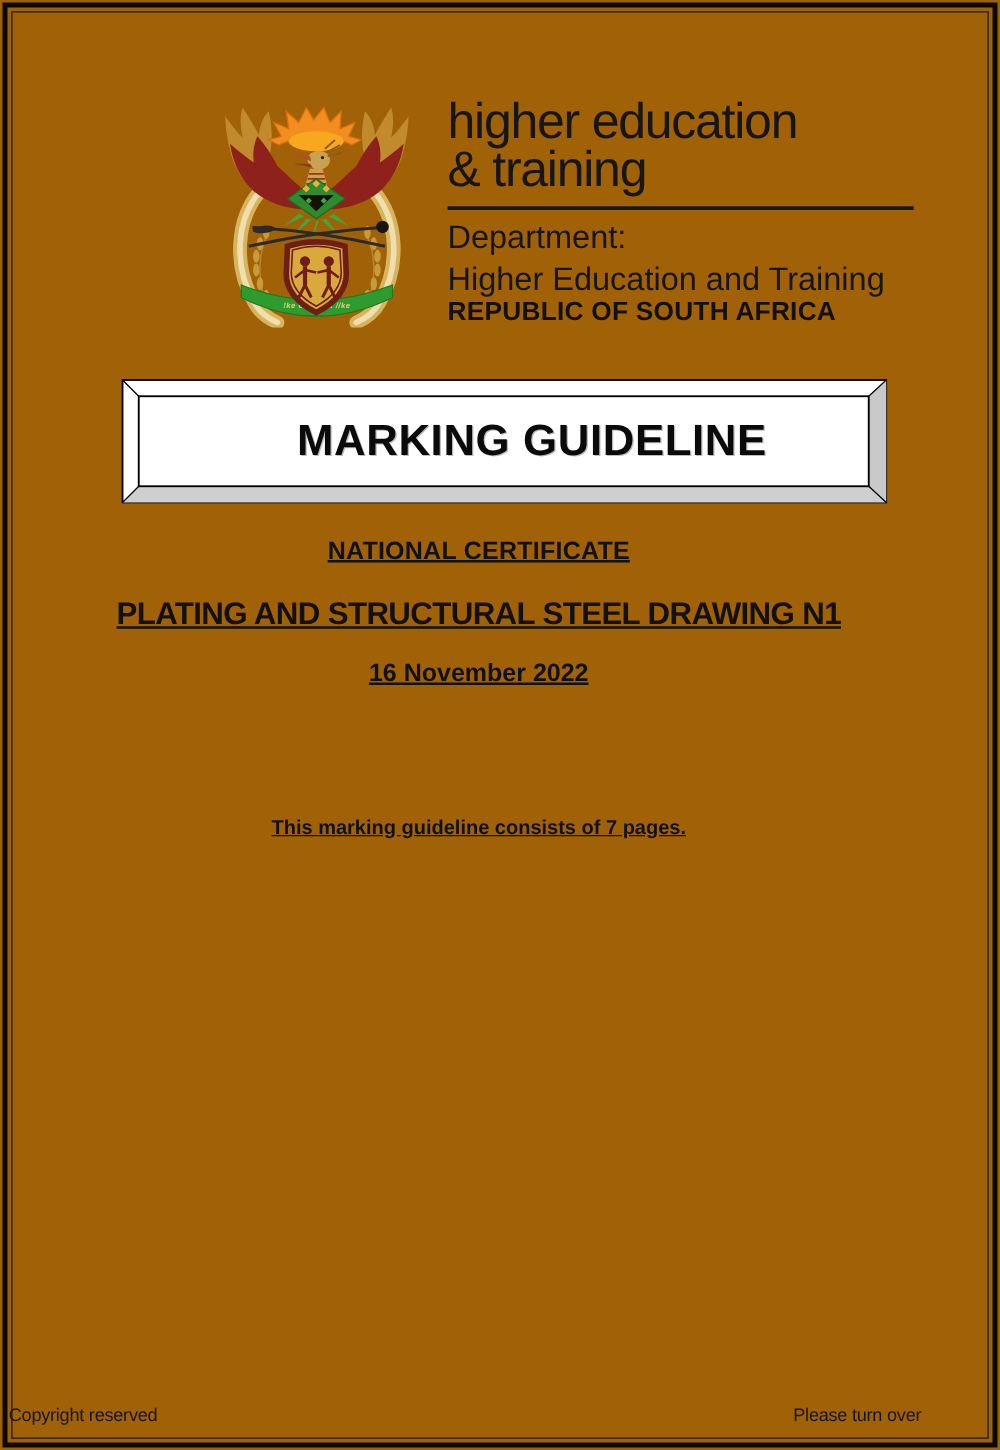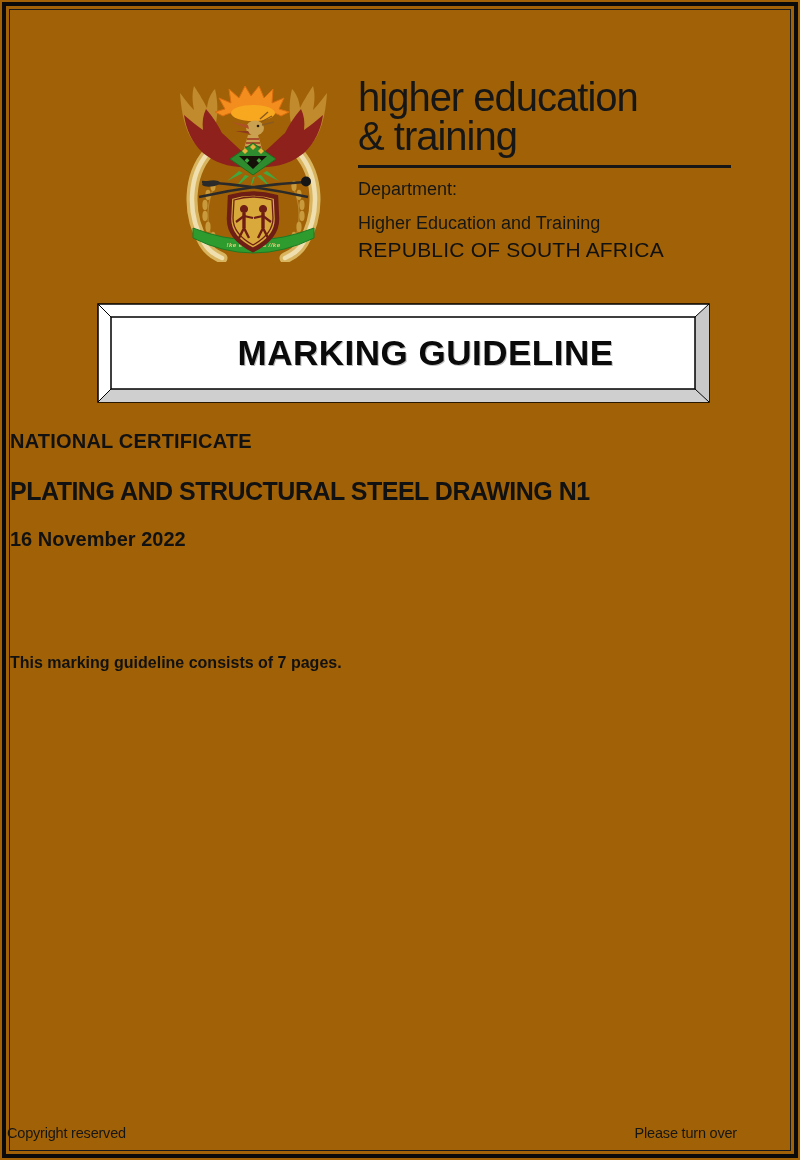--- a/index.html
+++ b/index.html
@@ -8,33 +8,33 @@
   .outer-border{position:absolute;left:2px;top:2px;right:2px;bottom:2px;
         border:4px solid #0a0a0a;pointer-events:none;}
   .inner-border{position:absolute;left:9px;top:9px;right:9px;bottom:9px;
         border:1.5px solid #1a1a1a;pointer-events:none;}
 
   
   .emblem{position:absolute;left:175px;top:85px;width:157px;height:177px;}
   .wordmark{position:absolute;left:358px;top:78px;width:380px;}
   .wm-big{font-size:40px;line-height:39px;font-weight:400;letter-spacing:-1px;color:#161616;}
   .wm-rule{width:373px;height:2.5px;background:#161616;margin-top:9px;}
-  .wm-dept{margin-top:9px;font-size:18px;line-height:25.5px;font-weight:400;color:#161616;}
-  .wm-country{font-size:21px;line-height:25.5px;font-weight:400;letter-spacing:0.2px;color:#111;}
+  .wm-dept{margin-top:9px;font-size:26px;line-height:25.5px;font-weight:400;color:#161616;}
+  .wm-country{font-size:21px;line-height:25.5px;font-weight:700;letter-spacing:0.2px;color:#111;}
 
   
   .plaque{position:absolute;left:97px;top:303px;width:613px;height:100px;}
   .plaque svg{position:absolute;left:0;top:0;}
   .plaque-text{position:absolute;left:15px;top:15px;right:15px;bottom:15px;
         display:flex;align-items:center;justify-content:center;
         font-size:35px;font-weight:700;letter-spacing:0.5px;color:#0a0a0a;
         text-shadow:1px 1px 0 #bdbdbd;padding-left:44px;}
 
   
-  .midcol{position:absolute;left:10px;width:746px;}
+  .midcol{position:absolute;left:10px;width:746px;text-align:center;text-decoration:underline;}
   .cert{top:430px;font-size:20px;font-weight:700;letter-spacing:0.2px;}
   .subject{top:477px;font-size:25px;font-weight:700;letter-spacing:-0.5px;}
   .exam-date{top:528px;font-size:20px;font-weight:700;}
   .pages-note{top:654px;font-size:16px;font-weight:700;}
 
   
   .footer-left{position:absolute;left:7px;top:1125px;font-size:14.5px;letter-spacing:-0.2px;color:#161616;}
   .footer-right{position:absolute;right:63px;top:1125px;font-size:14.5px;letter-spacing:-0.2px;color:#161616;}
 </style>
 </head>

